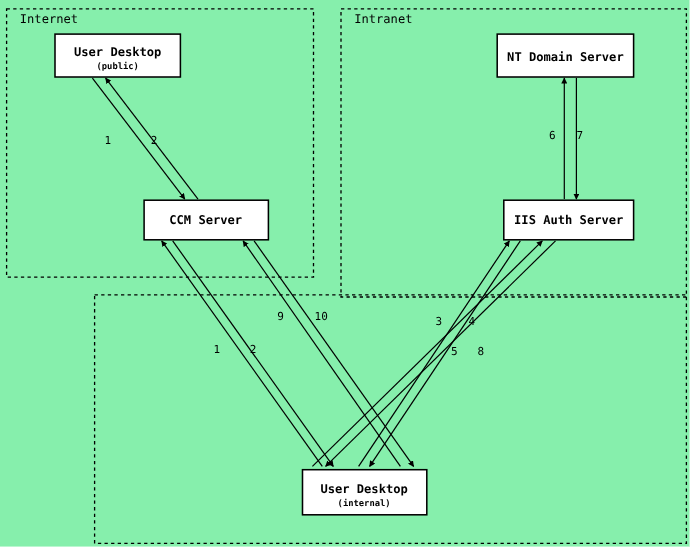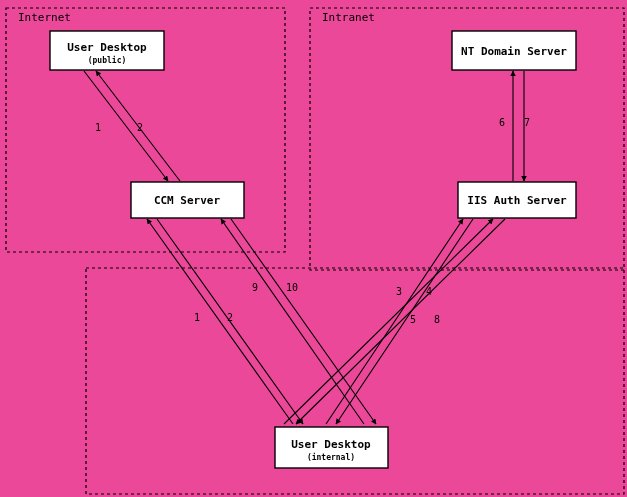--- a/index.html
+++ b/index.html
@@ -4,21 +4,21 @@
 <style>
   html, body {
     margin: 0;
     padding: 0;
     background: #ffffff;
   }
   #diagram-root {
     position: relative;
     width: 627px;
     height: 497px;
-    background: #ec4899;
+    background: #86efac;
     font-family: "DejaVu Sans Mono", "Liberation Mono", monospace;
     overflow: hidden;
   }
   svg#diagram-svg {
     position: absolute;
     left: 0;
     top: 0;
     width: 627px;
     height: 497px;
   }

